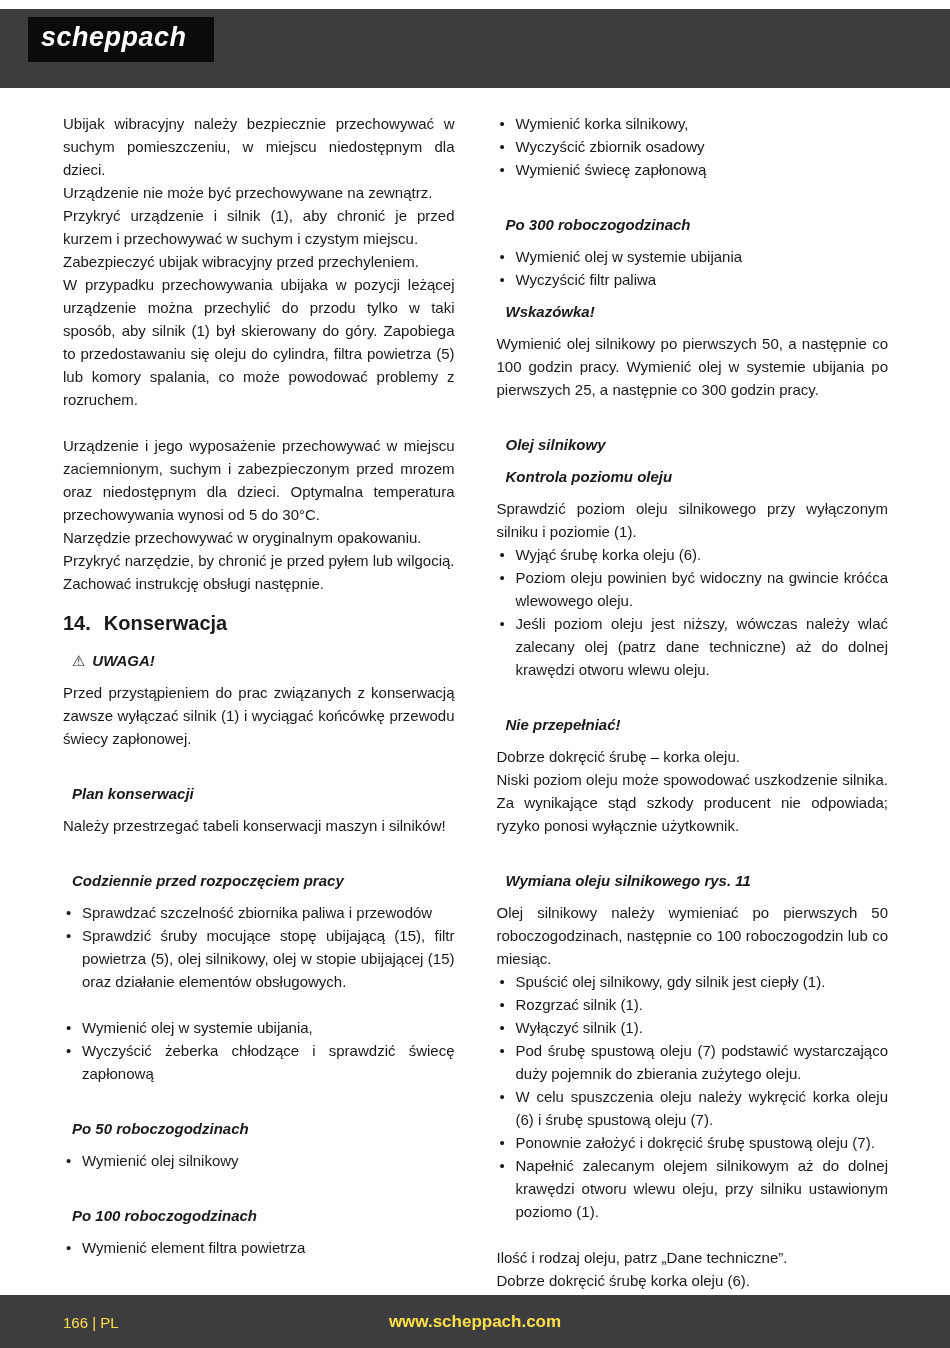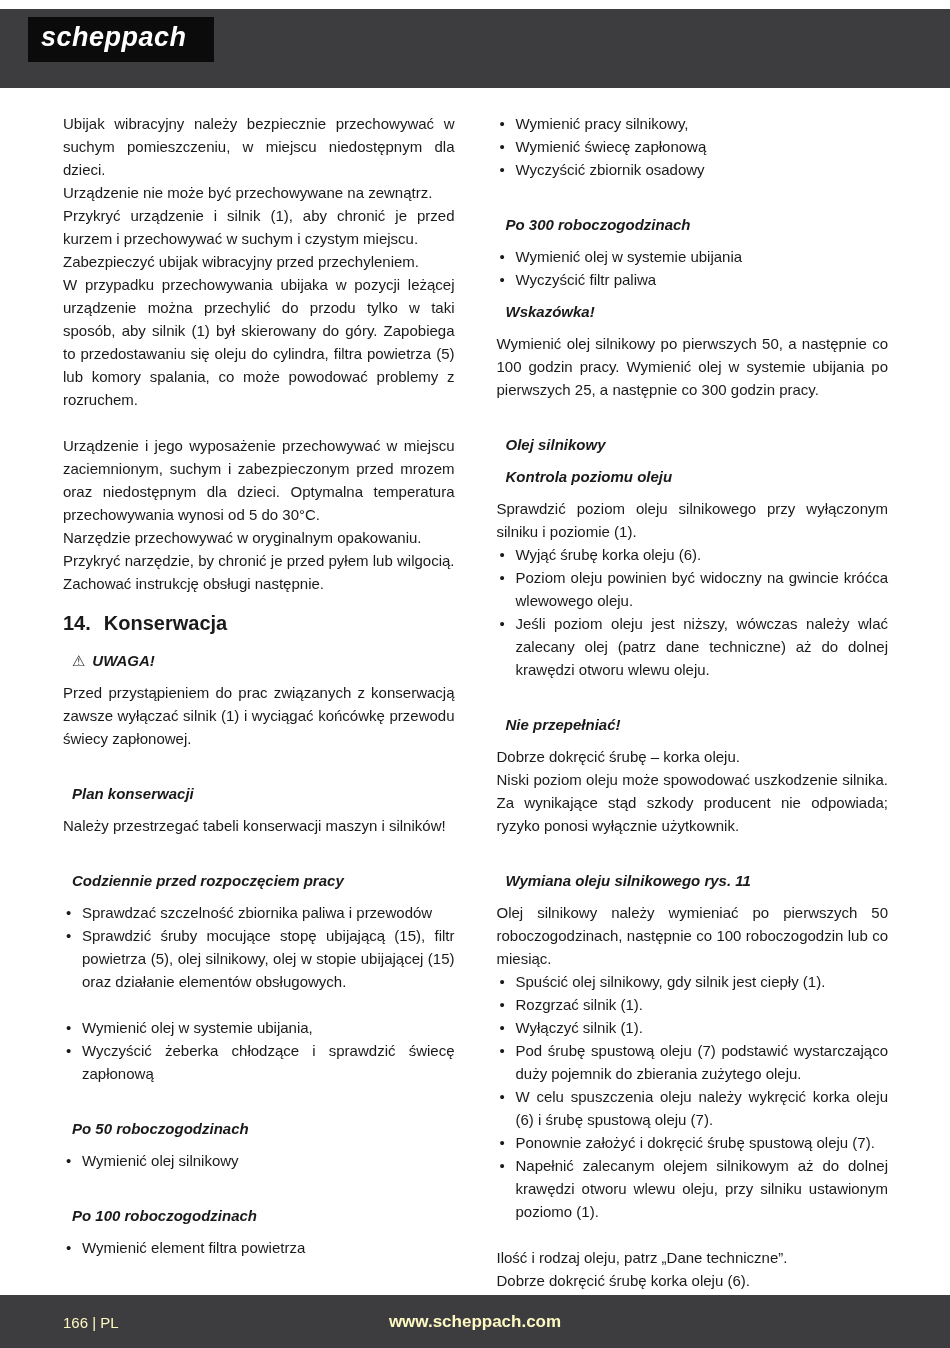--- a/index.html
+++ b/index.html
@@ -73,21 +73,21 @@
     position: absolute;
     left: 3px;
   }
   .gap { height: 23px; }
   
   .bottombar {
     position: absolute;
     left: 0; bottom: 0;
     width: 100%; height: 53px;
     background: #3d3d3f;
-    color: #fef9c3;
+    color: #fde047;
   }
   .foot-left {
     position: absolute;
     left: 63px; top: 50%;
     transform: translateY(-50%);
     font-size: 15px;
   }
   .foot-center {
     position: absolute;
     left: 50%; top: 50%;
@@ -141,23 +141,23 @@
           <li>Wymienić olej silnikowy</li>
         </ul>
         <div class="gap"></div>
         <p class="label">Po 100 roboczogodzinach</p>
         <ul class="bullets">
           <li>Wymienić element filtra powietrza</li>
         </ul>
       </section>
     <section class="col">
         <ul class="bullets">
-          <li>Wymienić pracy silnikowy,</li>
+          <li>Wymienić korka silnikowy,</li>
+          <li>Wyczyścić zbiornik osadowy</li>
           <li>Wymienić świecę zapłonową</li>
-          <li>Wyczyścić zbiornik osadowy</li>
         </ul>
         <div class="gap"></div>
         <p class="label">Po 300 roboczogodzinach</p>
         <ul class="bullets">
           <li>Wymienić olej w systemie ubijania</li>
           <li>Wyczyścić filtr paliwa</li>
         </ul>
         <p class="label">Wskazówka!</p>
         <p class="para">Wymienić olej silnikowy po pierwszych 50, a następnie co 100 godzin pracy. Wymienić olej w systemie ubijania po pierwszych 25, a następnie co 300 godzin pracy.</p>
         <div class="gap"></div>

